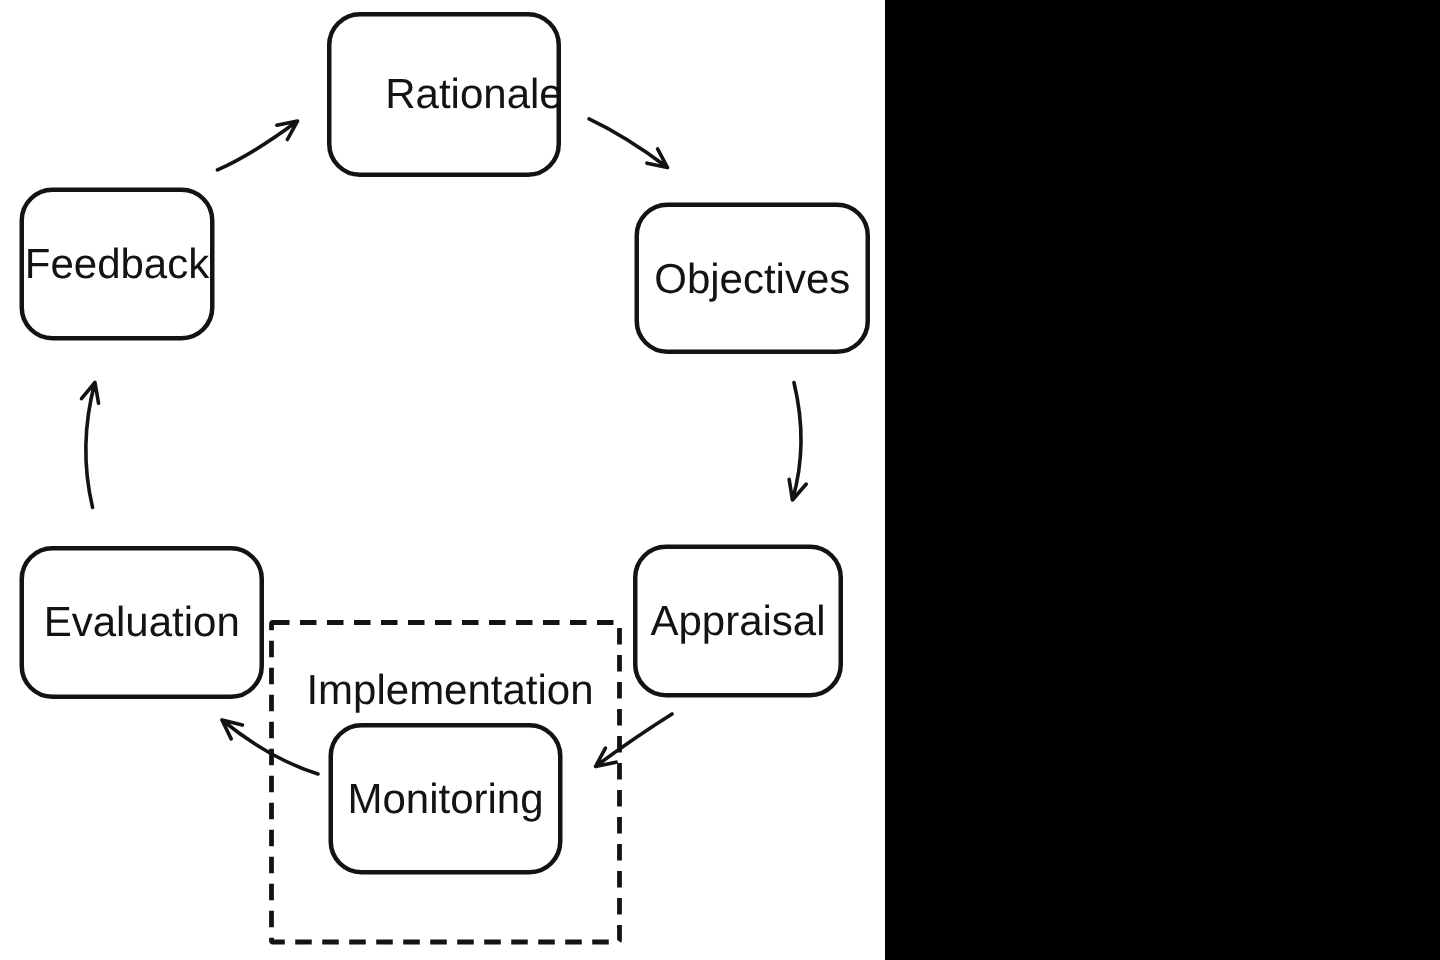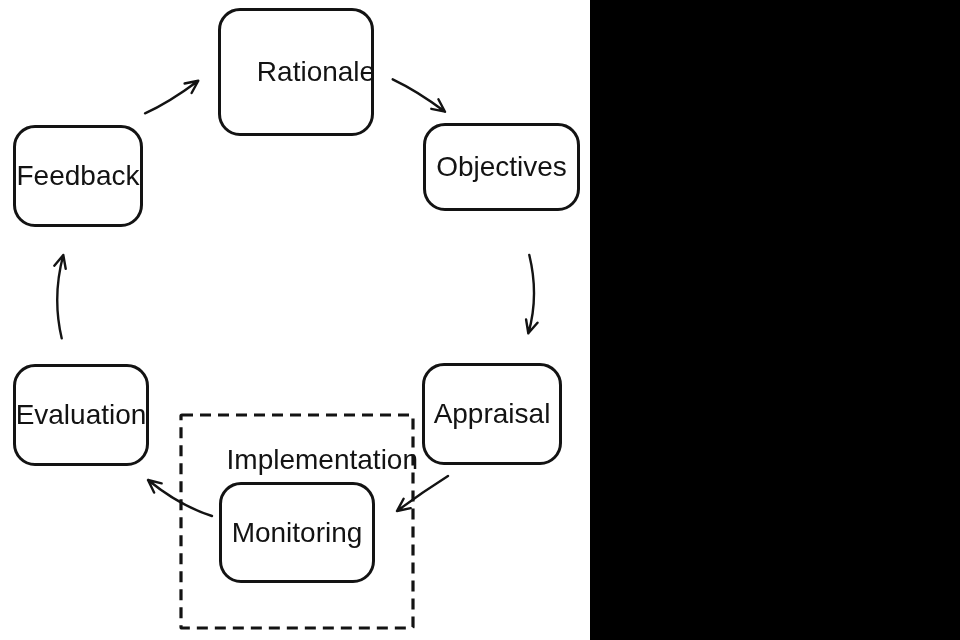--- a/index.html
+++ b/index.html
@@ -45,31 +45,31 @@
     border:3.5px solid var(--ink);
     border-radius:22px;
     background:var(--bg);
     display:flex;
     align-items:center;
     justify-content:center;
     font-size:28px;
     line-height:1;
     white-space:nowrap;
   }
-  .node-rationale { left:218px; top:8px;   width:156px; height:128px;padding-left:40px; }
+  .node-rationale { left:218px; top:8px;   width:156px; height:110px;padding-left:40px; }
   .node-feedback  { left:13px;  top:125px; width:130px; height:102px; }
-  .node-objectives{ left:423px; top:123px; width:157px; height:88px;text-align:right; }
-  .node-evaluation{ left:13px;  top:364px; width:136px; height:102px; }
+  .node-objectives{ left:423px; top:135px; width:157px; height:101px;text-align:right; }
+  .node-evaluation{ left:13px;  top:364px; width:163px; height:102px; }
   .node-appraisal { left:422px; top:363px; width:140px; height:102px; }
   .node-monitoring{ left:219px; top:482px; width:156px; height:101px; }
   .impl-label{
     position:absolute;
     left:182px; top:445px;
     width:236px;
-    text-align:right;
+    text-align:center;
     font-size:28px;
     line-height:30px;
     white-space:nowrap;
   }
 </style>
 </head>
 <body>
 
 <div class="stage">
 

